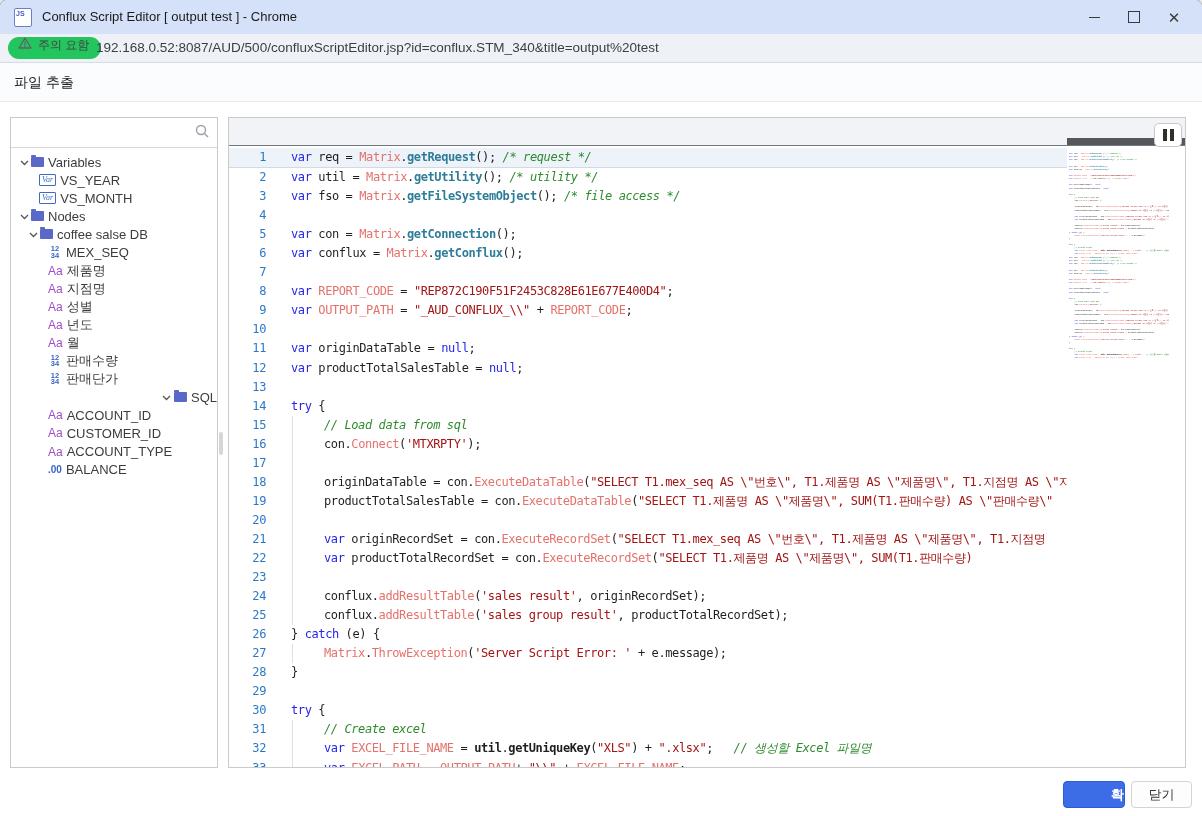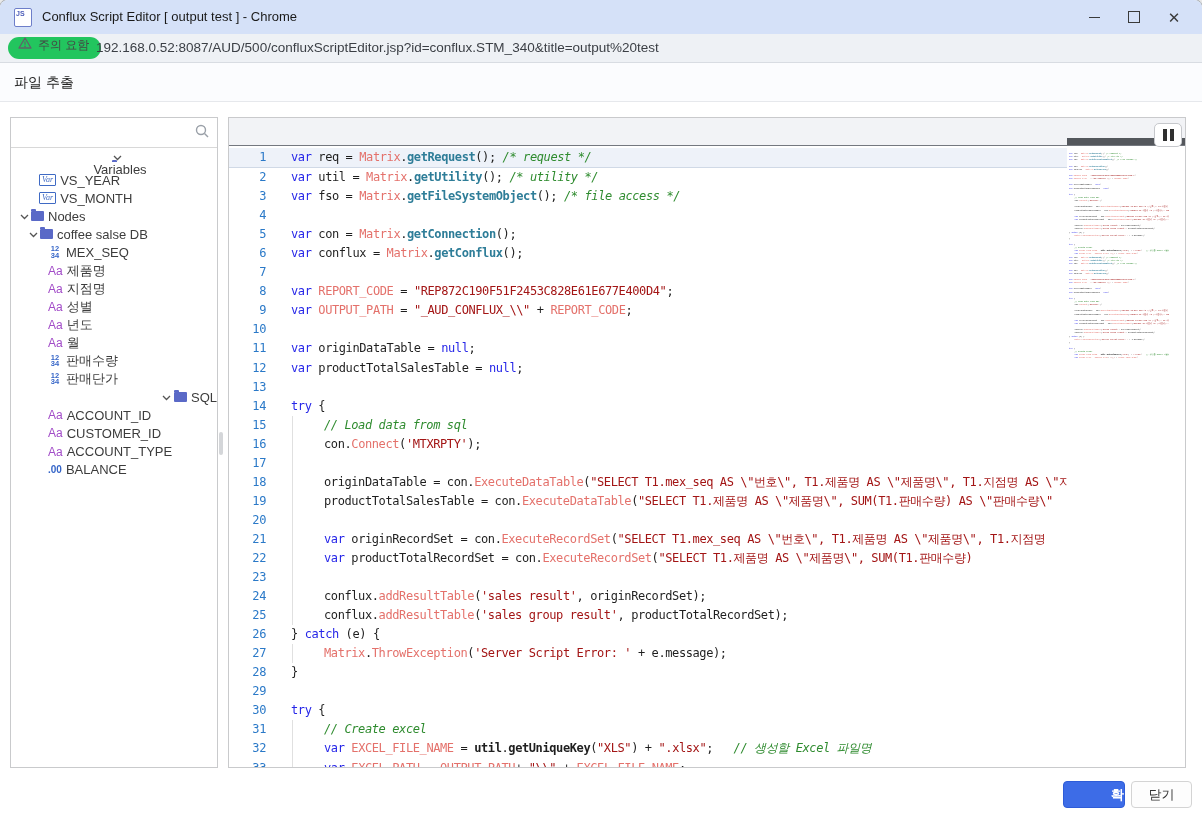--- a/index.html
+++ b/index.html
@@ -118,21 +118,21 @@
 
   <div class="sidebar">
     <div class="searchbox">
       <input type="text" value="" style="">
       <svg class="search-icon" width="14" height="14">
         <circle cx="6" cy="6" r="4.5" fill="none" stroke="#9aa0a8" stroke-width="1.4"></circle>
         <line x1="9.5" y1="9.5" x2="13" y2="13" stroke="#9aa0a8" stroke-width="1.4"></line>
       </svg>
     </div>
     <div class="tree" id="tree">
-        <div class="trow" style="padding-left: 8px; flex-direction: column;">
+        <div class="trow" style="padding-left: 8px;">
           <span class="chev">
             <svg width="9" height="9">
               <polyline points="1,3 4.5,6.5 8,3" fill="none" stroke="#555" stroke-width="1.3"></polyline>
             </svg>
           </span>
           <span class="ico-folder"></span>
           <span class="tlabel">Variables</span>
         </div>
         <div class="trow" style="padding-left: 28px;">
           <span class="ico-var">Var</span>

